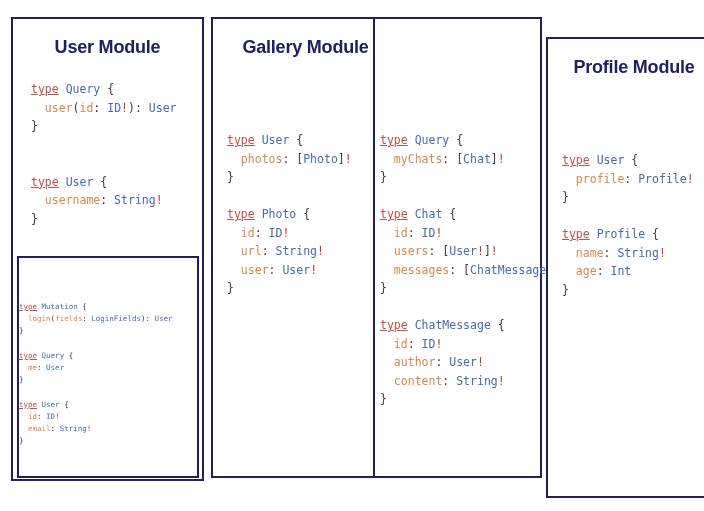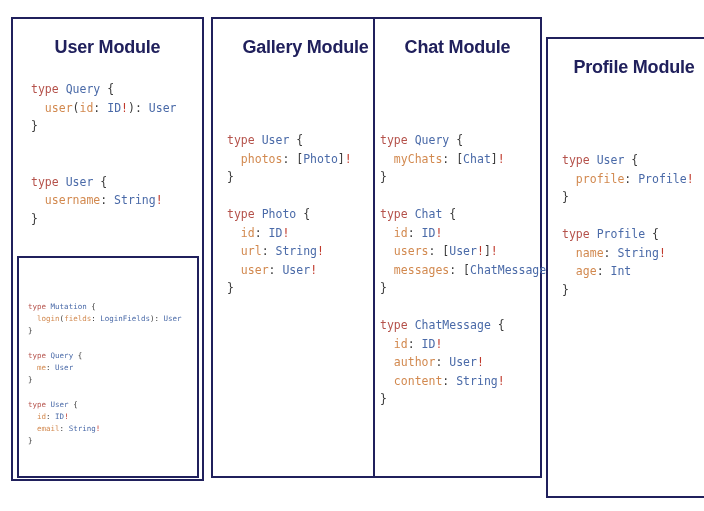--- a/index.html
+++ b/index.html
@@ -51,29 +51,29 @@
     font-family: "DejaVu Sans Mono", "Liberation Mono", monospace;
     white-space: pre;
     color: #3a3a3a;
   }
   .code-lg { font-size: 11.5px; line-height: 18.5px; }
   .code-sm { font-size: 7.5px;  line-height: 12.2px; }
 
   .code-lg .ln, .code-sm .ln { display: block; }
 
   
-  .k  { color: #b5524b; }   
+  .k  { color: #b5524b; text-decoration: underline; }   
   .t  { color: #4a6aa8; }   
   .f  { color: #d2894f; }   
   .b  { color: #c0392b; }   
   .p  { color: #3a3a3a; }   
 
   
   #code-user     { position: absolute; left: 18px; top: 61px; }
-  #code-auth     { position: absolute; left: 9px;  top: 43px; }
+  #code-auth     { position: absolute; left: 0;  top: 43px; }
   #code-gallery  { position: absolute; left: 14px; top: 112px; }
   #code-chat     { position: absolute; left: 5px;  top: 112px; }
   #code-profile  { position: absolute; left: 14px; top: 112px; }
 </style>
 </head>
 <body>
 
 <div class="panel" id="panel-user">
   <div class="module-title title-lg">User Module</div>
   <div class="code code-lg" id="code-user"><span class="ln"><span class="k">type</span><span class="p"> </span><span class="t">Query</span><span class="p"> {</span></span><span class="ln"><span class="p">  </span><span class="f">user</span><span class="p">(</span><span class="f">id</span><span class="p">: </span><span class="t">ID</span><span class="b">!</span><span class="p">): </span><span class="t">User</span></span><span class="ln"><span class="p">}</span></span><span class="ln">&nbsp;</span><span class="ln">&nbsp;</span><span class="ln"><span class="k">type</span><span class="p"> </span><span class="t">User</span><span class="p"> {</span></span><span class="ln"><span class="p">  </span><span class="f">username</span><span class="p">: </span><span class="t">String</span><span class="b">!</span></span><span class="ln"><span class="p">}</span></span></div>
@@ -82,20 +82,19 @@
     <div class="code code-sm" id="code-auth"><span class="ln"><span class="k">type</span><span class="p"> </span><span class="t">Mutation</span><span class="p"> {</span></span><span class="ln"><span class="p">  </span><span class="f">login</span><span class="p">(</span><span class="f">fields</span><span class="p">: </span><span class="t">LoginFields</span><span class="p">): </span><span class="t">User</span></span><span class="ln"><span class="p">}</span></span><span class="ln">&nbsp;</span><span class="ln"><span class="k">type</span><span class="p"> </span><span class="t">Query</span><span class="p"> {</span></span><span class="ln"><span class="p">  </span><span class="f">me</span><span class="p">: </span><span class="t">User</span></span><span class="ln"><span class="p">}</span></span><span class="ln">&nbsp;</span><span class="ln"><span class="k">type</span><span class="p"> </span><span class="t">User</span><span class="p"> {</span></span><span class="ln"><span class="p">  </span><span class="f">id</span><span class="p">: </span><span class="t">ID</span><span class="b">!</span></span><span class="ln"><span class="p">  </span><span class="f">email</span><span class="p">: </span><span class="t">String</span><span class="b">!</span></span><span class="ln"><span class="p">}</span></span></div>
   </div>
 </div>
 
 <div class="panel" id="panel-gallery">
   <div class="module-title title-lg">Gallery Module</div>
   <div class="code code-lg" id="code-gallery"><span class="ln"><span class="k">type</span><span class="p"> </span><span class="t">User</span><span class="p"> {</span></span><span class="ln"><span class="p">  </span><span class="f">photos</span><span class="p">: [</span><span class="t">Photo</span><span class="p">]</span><span class="b">!</span></span><span class="ln"><span class="p">}</span></span><span class="ln">&nbsp;</span><span class="ln"><span class="k">type</span><span class="p"> </span><span class="t">Photo</span><span class="p"> {</span></span><span class="ln"><span class="p">  </span><span class="f">id</span><span class="p">: </span><span class="t">ID</span><span class="b">!</span></span><span class="ln"><span class="p">  </span><span class="f">url</span><span class="p">: </span><span class="t">String</span><span class="b">!</span></span><span class="ln"><span class="p">  </span><span class="f">user</span><span class="p">: </span><span class="t">User</span><span class="b">!</span></span><span class="ln"><span class="p">}</span></span></div>
 </div>
 
 <div class="panel" id="panel-chat">
-  <div class="module-title title-lg">Chat Module</div>
   <div class="code code-lg" id="code-chat"><span class="ln"><span class="k">type</span><span class="p"> </span><span class="t">Query</span><span class="p"> {</span></span><span class="ln"><span class="p">  </span><span class="f">myChats</span><span class="p">: [</span><span class="t">Chat</span><span class="p">]</span><span class="b">!</span></span><span class="ln"><span class="p">}</span></span><span class="ln">&nbsp;</span><span class="ln"><span class="k">type</span><span class="p"> </span><span class="t">Chat</span><span class="p"> {</span></span><span class="ln"><span class="p">  </span><span class="f">id</span><span class="p">: </span><span class="t">ID</span><span class="b">!</span></span><span class="ln"><span class="p">  </span><span class="f">users</span><span class="p">: [</span><span class="t">User</span><span class="b">!</span><span class="p">]</span><span class="b">!</span></span><span class="ln"><span class="p">  </span><span class="f">messages</span><span class="p">: [</span><span class="t">ChatMessage</span><span class="p">]</span><span class="b">!</span></span><span class="ln"><span class="p">}</span></span><span class="ln">&nbsp;</span><span class="ln"><span class="k">type</span><span class="p"> </span><span class="t">ChatMessage</span><span class="p"> {</span></span><span class="ln"><span class="p">  </span><span class="f">id</span><span class="p">: </span><span class="t">ID</span><span class="b">!</span></span><span class="ln"><span class="p">  </span><span class="f">author</span><span class="p">: </span><span class="t">User</span><span class="b">!</span></span><span class="ln"><span class="p">  </span><span class="f">content</span><span class="p">: </span><span class="t">String</span><span class="b">!</span></span><span class="ln"><span class="p">}</span></span></div>
 </div>
 
 <div class="panel" id="panel-profile">
   <div class="module-title title-lg">Profile Module</div>
   <div class="code code-lg" id="code-profile"><span class="ln"><span class="k">type</span><span class="p"> </span><span class="t">User</span><span class="p"> {</span></span><span class="ln"><span class="p">  </span><span class="f">profile</span><span class="p">: </span><span class="t">Profile</span><span class="b">!</span></span><span class="ln"><span class="p">}</span></span><span class="ln">&nbsp;</span><span class="ln"><span class="k">type</span><span class="p"> </span><span class="t">Profile</span><span class="p"> {</span></span><span class="ln"><span class="p">  </span><span class="f">name</span><span class="p">: </span><span class="t">String</span><span class="b">!</span></span><span class="ln"><span class="p">  </span><span class="f">age</span><span class="p">: </span><span class="t">Int</span></span><span class="ln"><span class="p">}</span></span></div>
 </div>
 
 </body></html>

